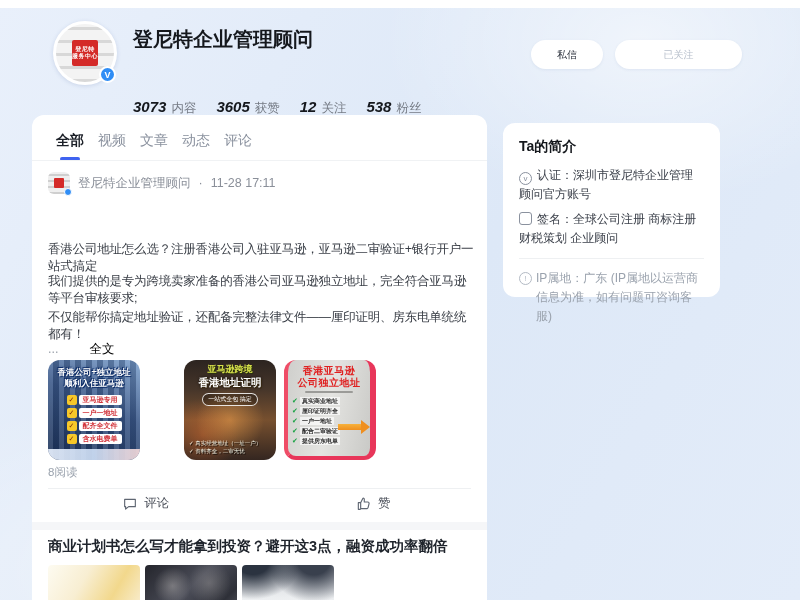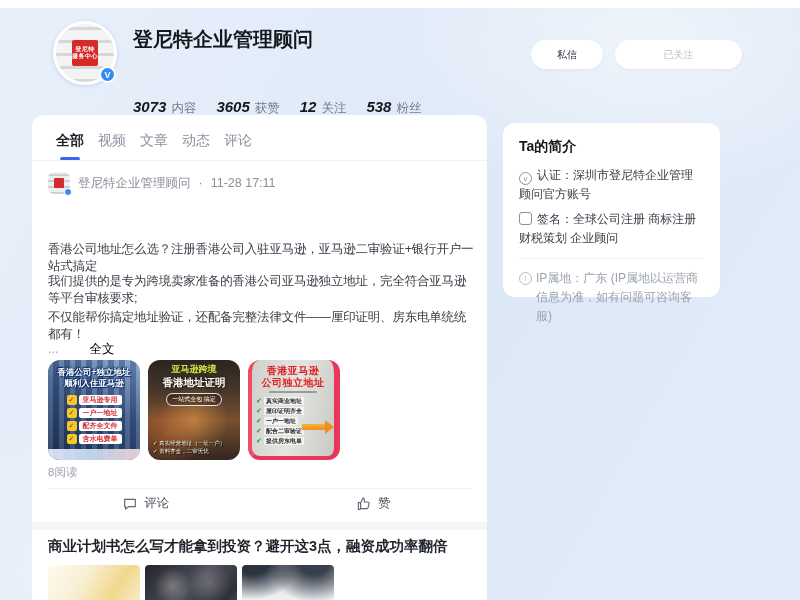--- a/index.html
+++ b/index.html
@@ -87,21 +87,21 @@
     font-size:7px; display:flex; align-items:center; justify-content:center; }
   .t1-item { background:#fff; border-radius:2px; padding:1px 4px; color:#d2333a;
     font-size:7px; font-weight:bold; line-height:8px; }
   .t1-strip { position:absolute; bottom:0; left:0; right:0; height:11px;
     background:linear-gradient(90deg,#eaf2ff 0%,#cfe0f7 50%,#f6d9d9 100%); opacity:.9; }
 
   
   #thumb2 { background:
       radial-gradient(circle at 50% 60%, rgba(255,170,80,.5), rgba(0,0,0,0) 45%),
       radial-gradient(circle at 20% 75%, rgba(255,120,50,.35), rgba(0,0,0,0) 35%),
-      linear-gradient(180deg,#2c2420 0%,#47362a 30%,#77502f 60%,#342620 100%); }
+      linear-gradient(180deg,#2c2420 0%,#47362a 30%,#77502f 60%,#342620 100%); margin-left: 36px; }
   .t2-top { margin-top:3px; text-align:center; color:#d8e34a; font-size:9px; font-weight:bold;
     text-shadow:1px 1px 0 #27300b; }
   .t2-title { text-align:center; color:#fff; font-size:10.5px; font-weight:bold;
     text-shadow:1px 1px 0 #3a2a10, 0 0 3px #000; }
   .t2-pill { margin:3px auto 0; width:fit-content; border:1px solid rgba(255,255,255,.85);
     border-radius:7px; padding:1px 5px; color:#fff; font-size:6px; background:rgba(0,0,0,.25); }
   .t2-lines { position:absolute; bottom:5px; left:5px; color:#f3f6e9; font-size:5.5px; line-height:8px;
     text-shadow:1px 1px 0 #000; }
 
   

